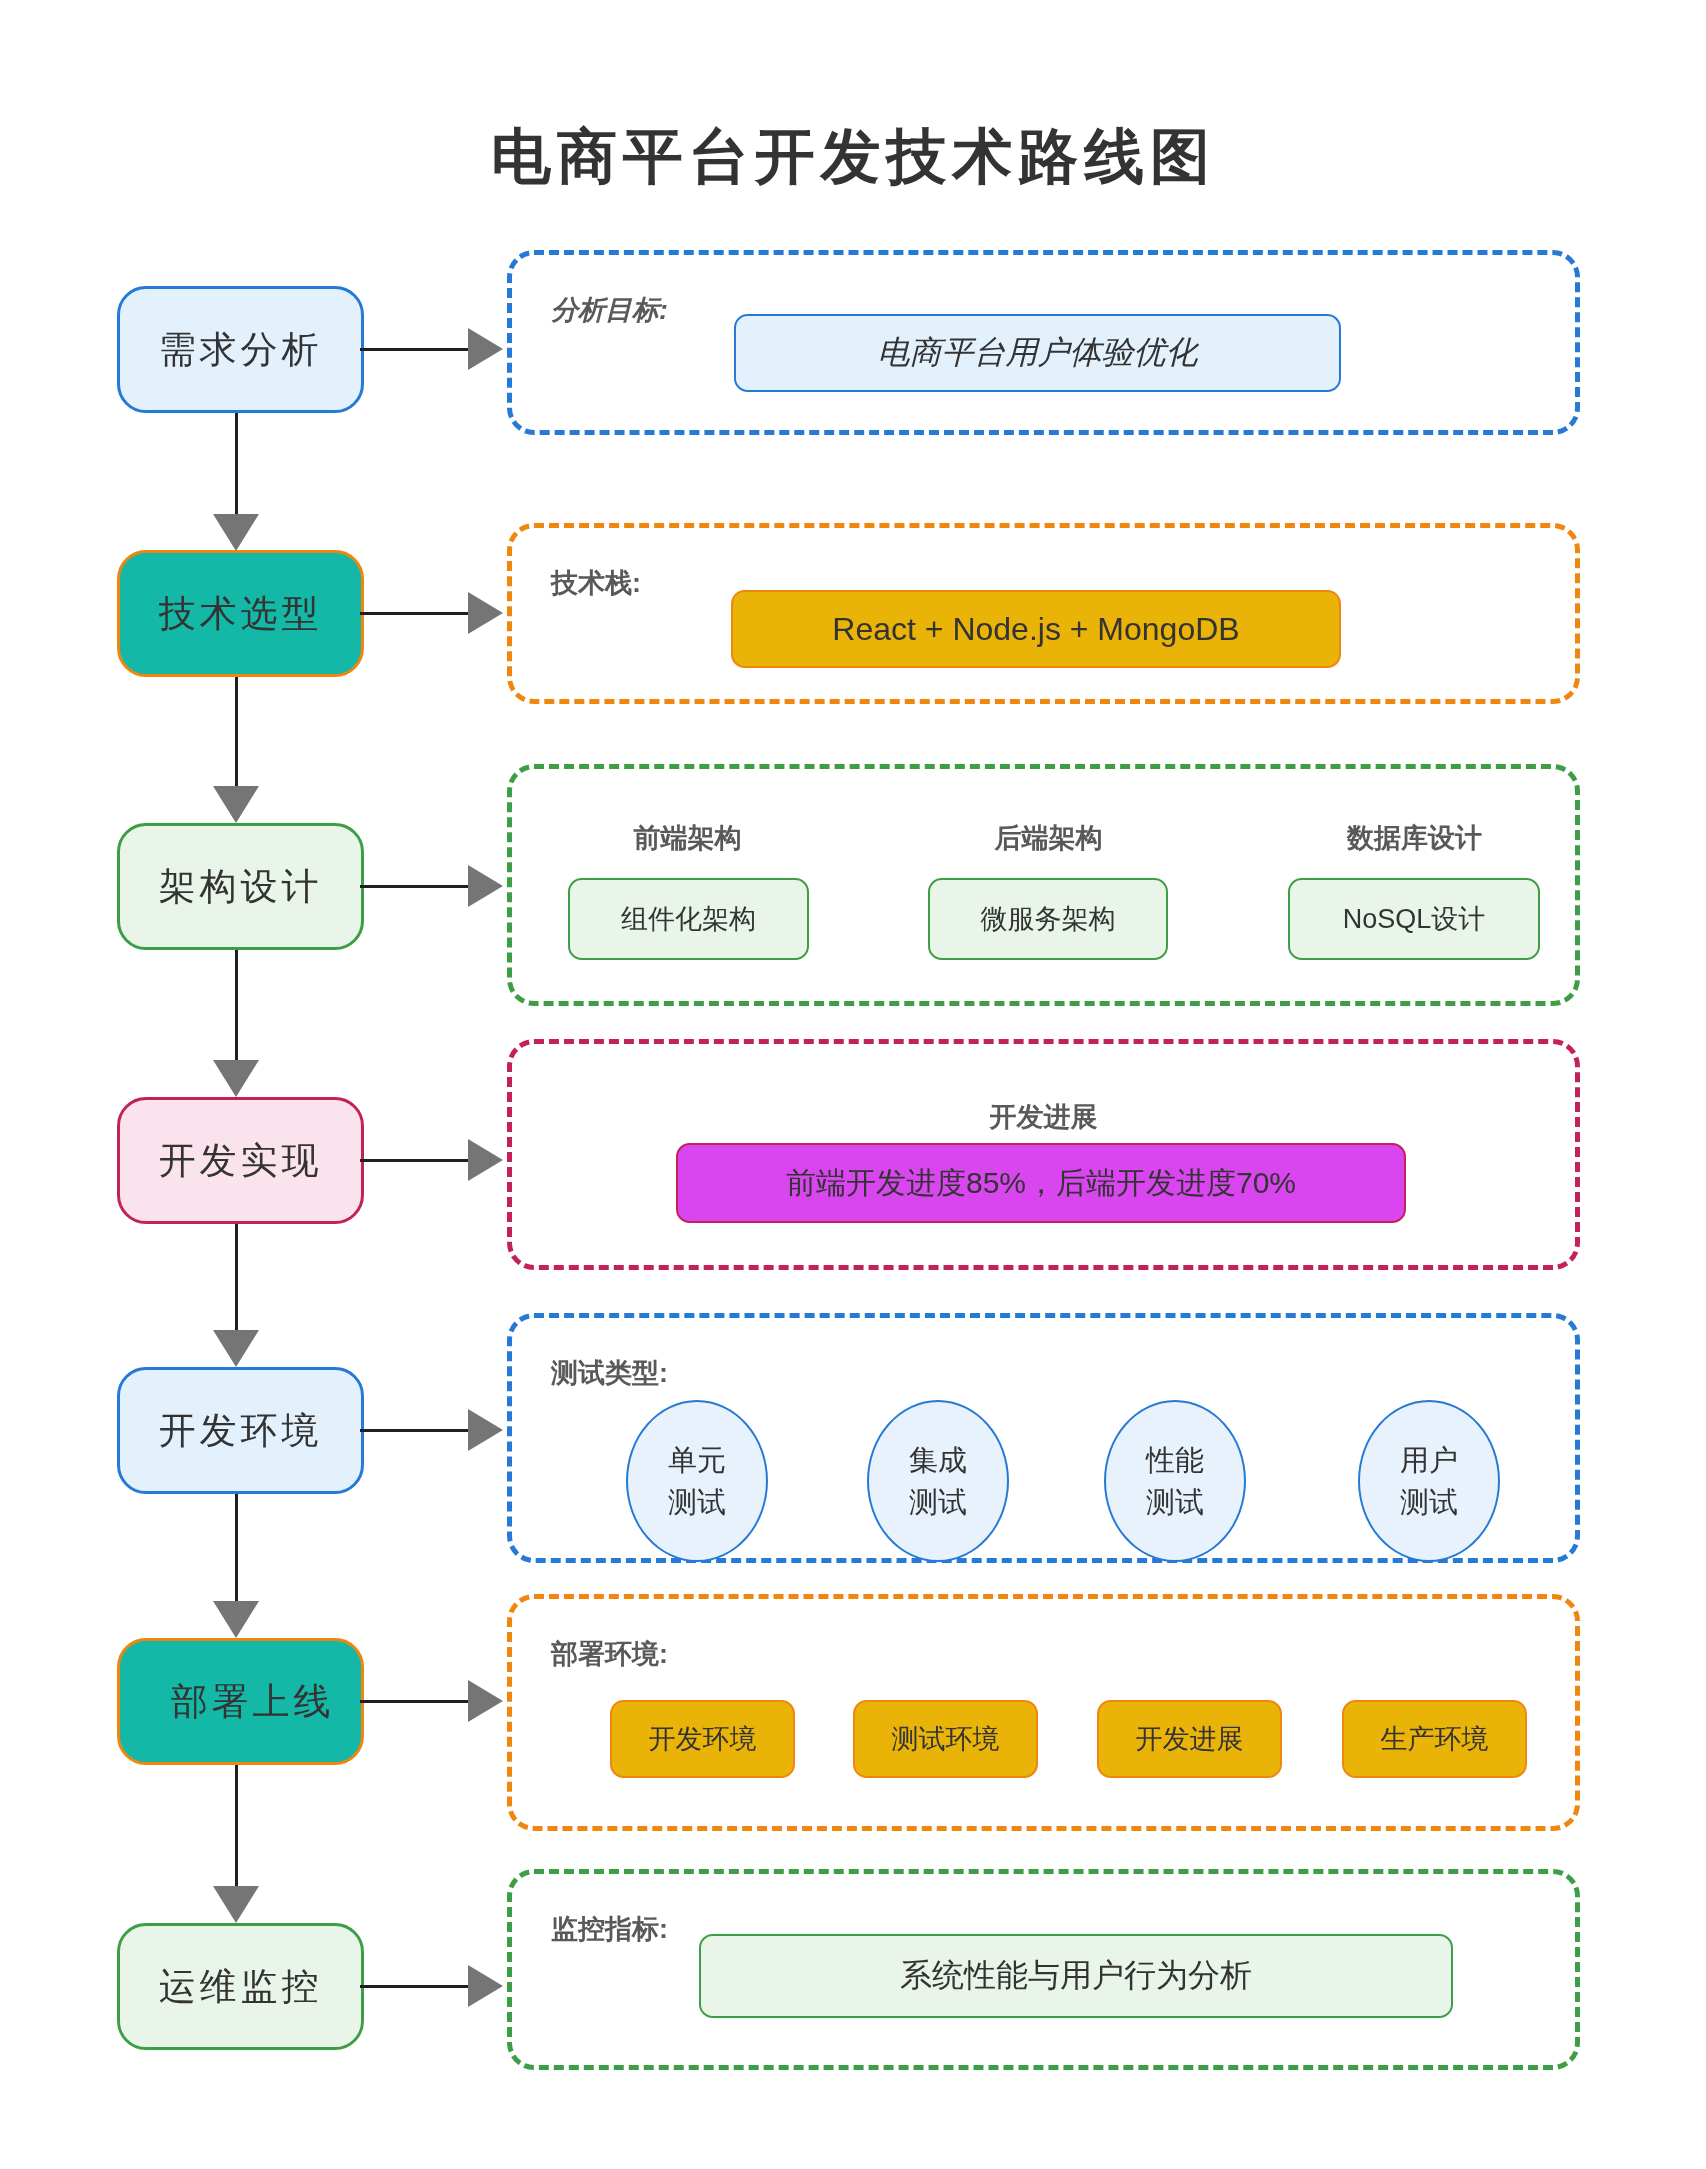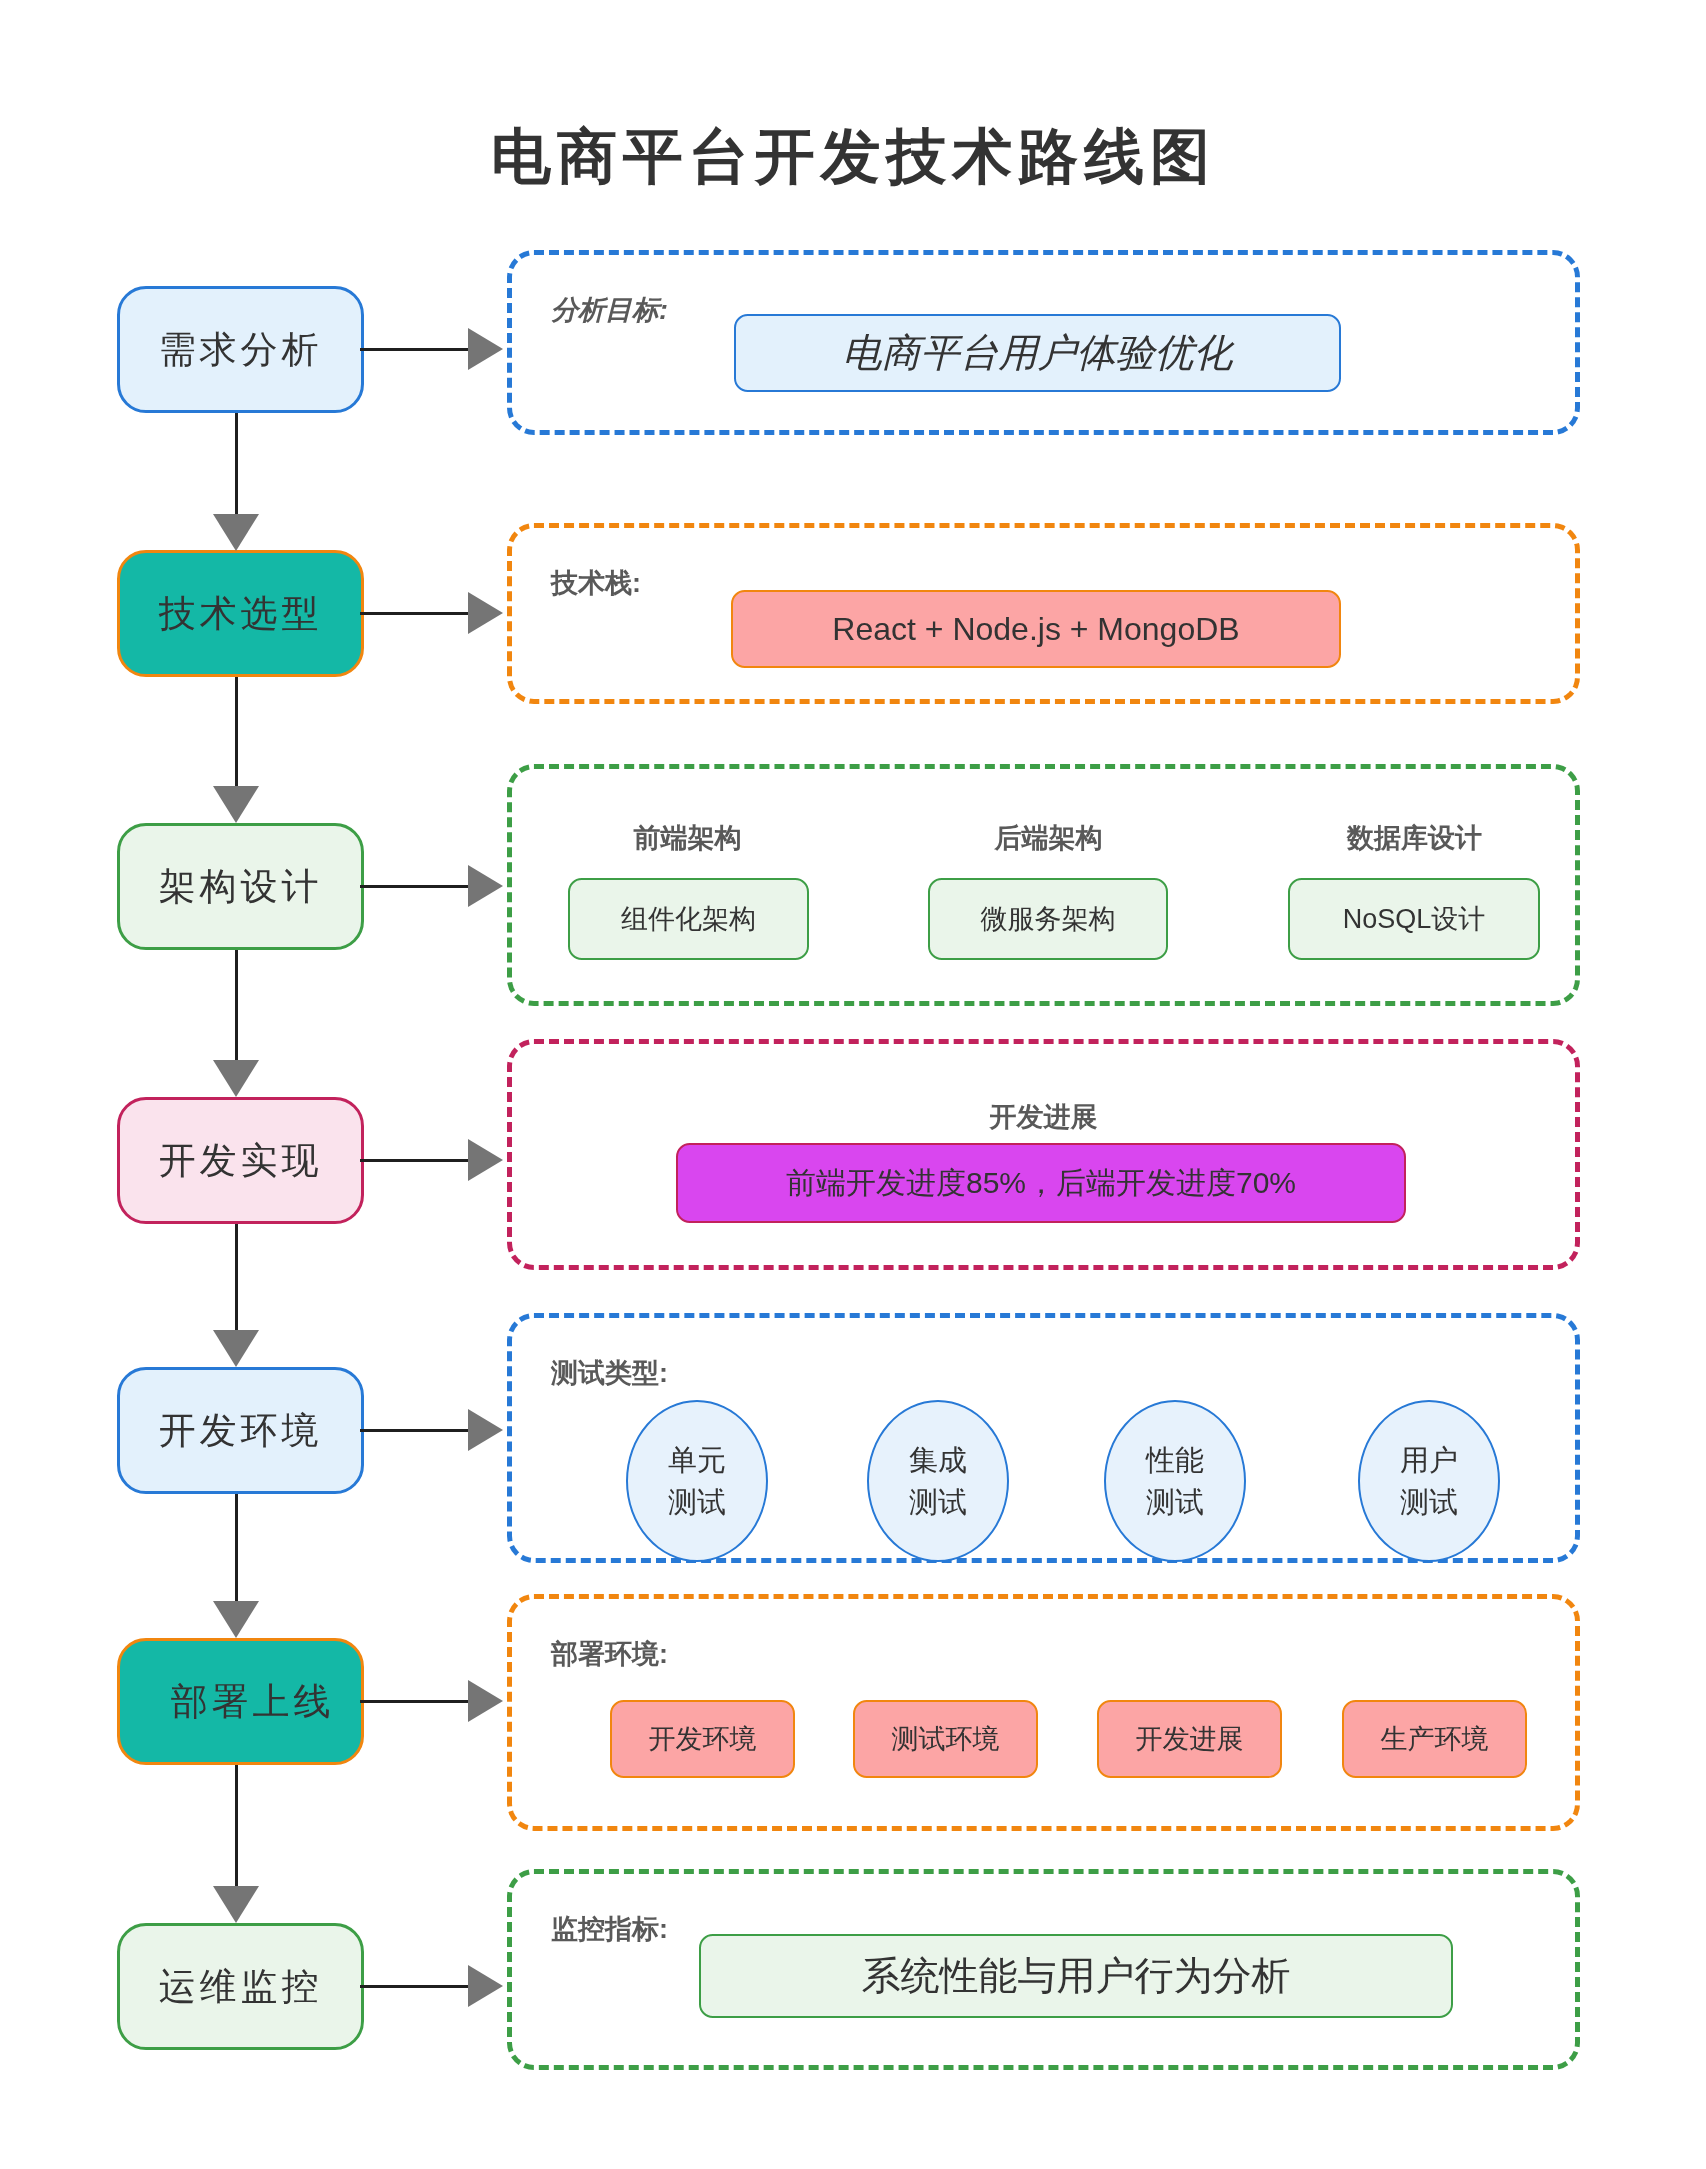--- a/index.html
+++ b/index.html
@@ -48,23 +48,23 @@
   .d-pink   { border-color:#c2225c; }
   .p1{top:250px;height:185px;font-style:italic;} .p2{top:523px;height:181px;} .p3{top:764px;height:242px;}
   .p4{top:1039px;height:231px;} .p5{top:1313px;height:250px;} .p6{top:1594px;height:237px;}
   .p7{top:1869px;height:201px;}
 
   .plabel { position:absolute; left:39px; top:37px; font-size:27px; font-weight:bold; color:#595959; }
   .pheader { position:absolute; font-size:27px; font-weight:bold; color:#595959; text-align:center; }
 
   .pill { position:absolute; border:2.9px solid; border-radius:13.7px;
           display:flex; align-items:center; justify-content:center;
-          font-size:39px; color:#333333; text-align:center; }
+          font-size:32px; color:#333333; text-align:center; }
   .b-blue   { border-color:#2779d6; background:#e3f1fc; }
-  .b-orange { border-color:#f1860f; background:#fca5a5; }
+  .b-orange { border-color:#f1860f; background:#eab308; }
   .b-green  { border-color:#3d9e46; background:#eaf5ea; }
   .b-pink   { border-color:#c2225c; background:#d946ef; }
 
   
   .pill-analysis   { left:222px; top:59px;  width:607px; height:78px; }
   .pill-stack      { left:219px; top:62px;  width:610px; height:78px; font-size:32px; }
   .arch-h1 { left:29px;  top:51px; width:293px; }
   .arch-h2 { left:390px; top:51px; width:293px; }
   .arch-h3 { left:756px; top:51px; width:293px; }
   .arch-b1 { left:56px;  top:109px; width:241px; height:82px; font-size:27px; }

